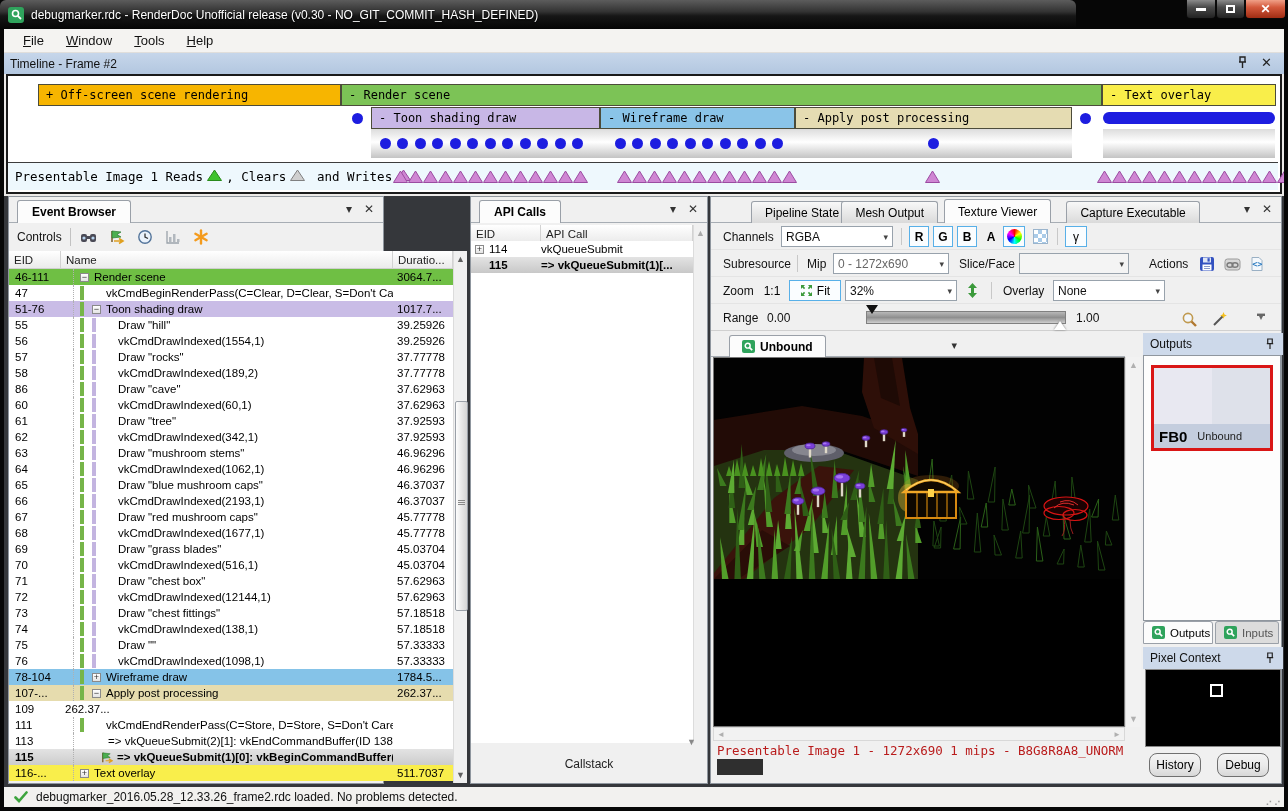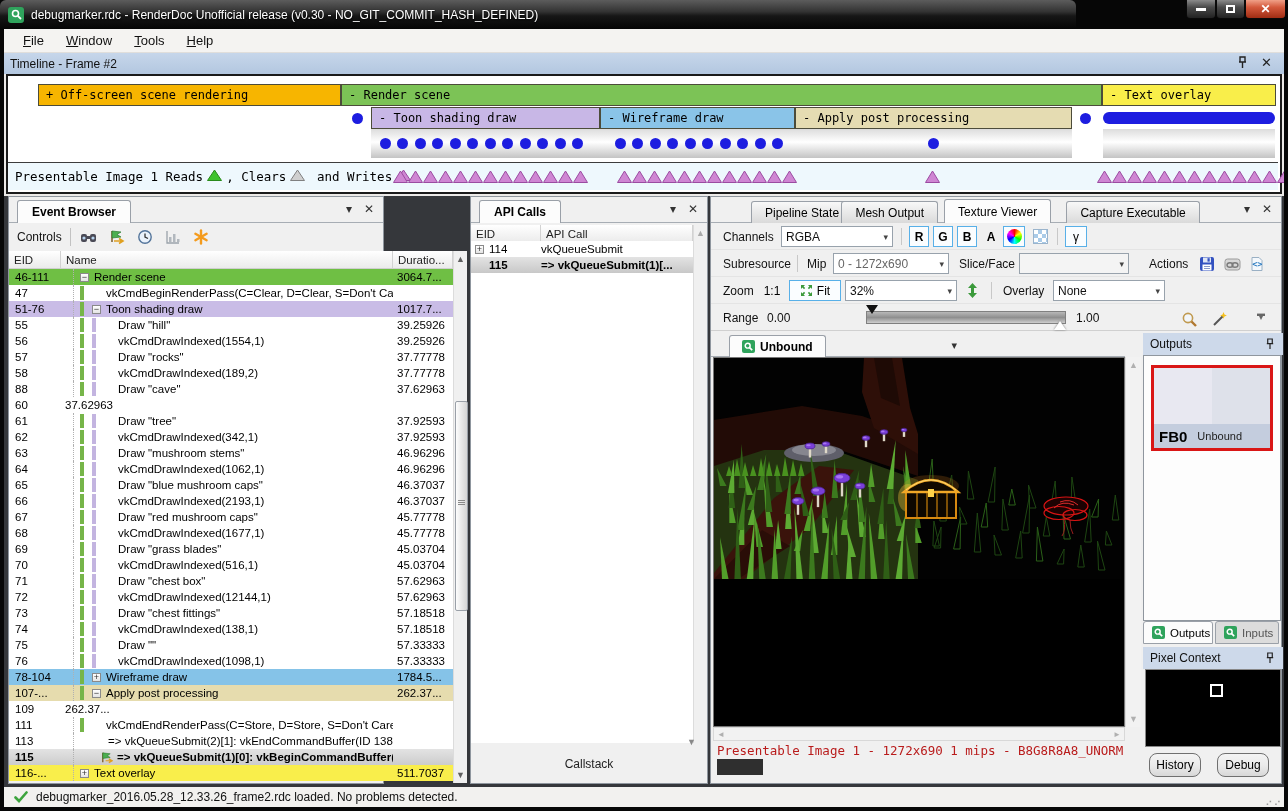--- a/index.html
+++ b/index.html
@@ -409,32 +409,39 @@
           <div class="ev-name">
             <span class="guide"></span>
             <span class="strip st-g"></span>
             <span class="strip st-p"></span>
             <span class="spacer14"></span>
             <span class="ev-label">vkCmdDrawIndexed(189,2)</span>
           </div>
           <div class="ev-dur">37.77778</div>
         </div>
         <div class="ev-row">
-          <div class="ev-eid">88</div>
+          <div class="ev-eid">86</div>
           <div class="ev-name">
             <span class="guide"></span>
             <span class="strip st-g"></span>
             <span class="strip st-p"></span>
             <span class="spacer14"></span>
             <span class="ev-label">Draw "cave"</span>
           </div>
           <div class="ev-dur">37.62963</div>
         </div>
         <div class="ev-row">
           <div class="ev-eid">60</div>
+          <div class="ev-name">
+            <span class="guide"></span>
+            <span class="strip st-g"></span>
+            <span class="strip st-p"></span>
+            <span class="spacer14"></span>
+            <span class="ev-label">vkCmdDrawIndexed(60,1)</span>
+          </div>
           <div class="ev-dur">37.62963</div>
         </div>
         <div class="ev-row">
           <div class="ev-eid">61</div>
           <div class="ev-name">
             <span class="guide"></span>
             <span class="strip st-g"></span>
             <span class="strip st-p"></span>
             <span class="spacer14"></span>
             <span class="ev-label">Draw "tree"</span>

